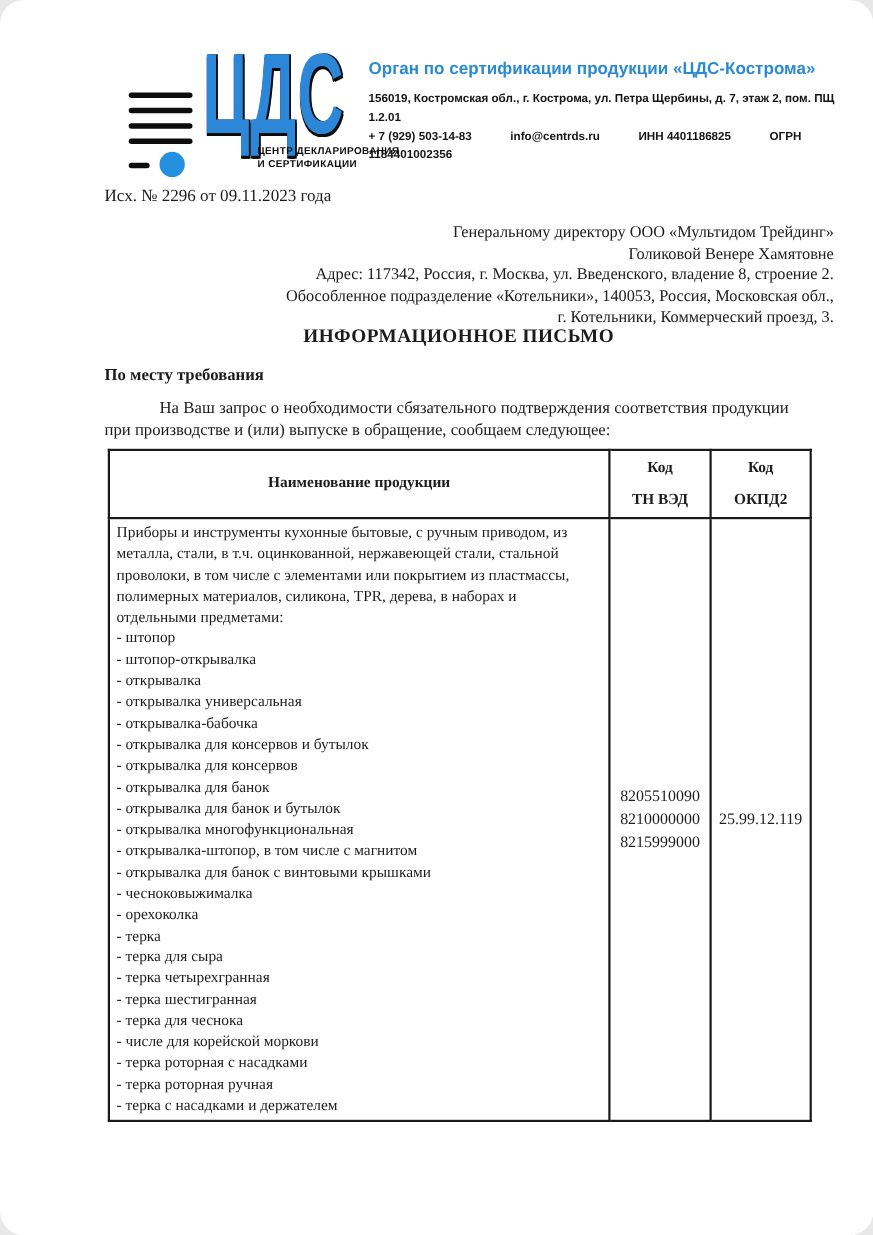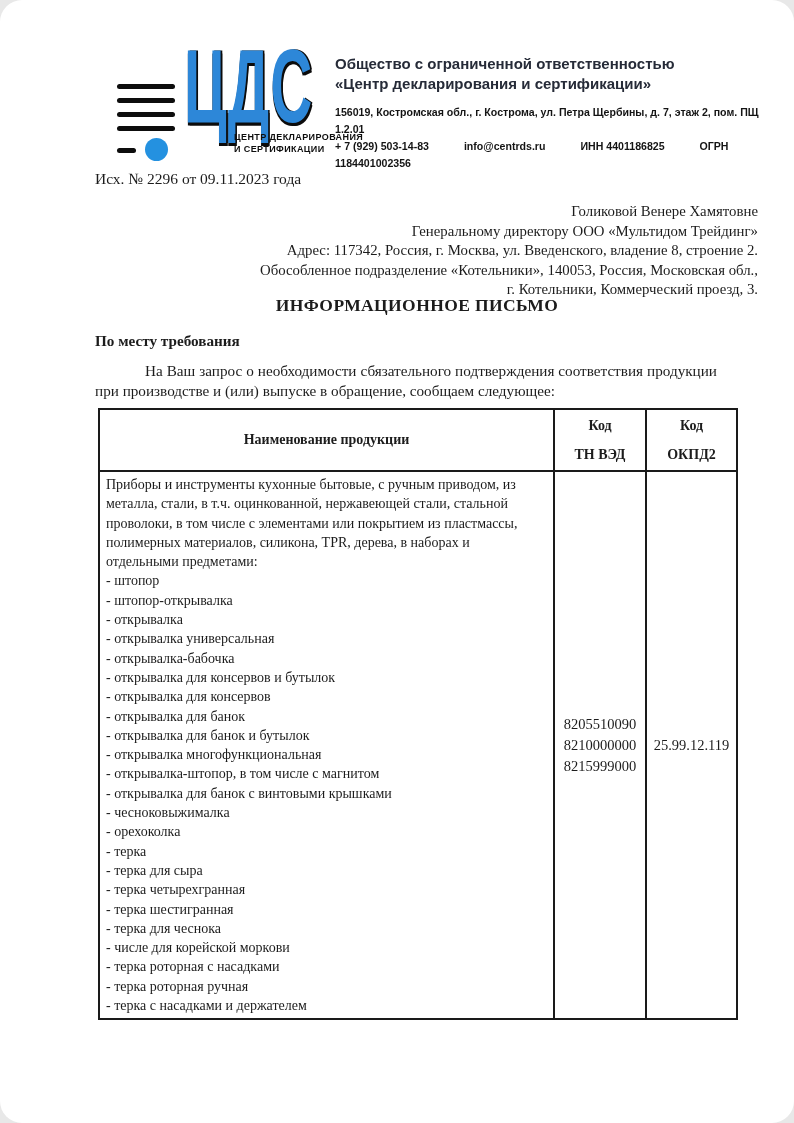--- a/index.html
+++ b/index.html
@@ -110,40 +110,37 @@
       </div>
     </div>
     <div class="logo-acronym">ЦДС</div>
     <div class="logo-caption">
       <div>ЦЕНТР ДЕКЛАРИРОВАНИЯ</div>
       <div>И СЕРТИФИКАЦИИ</div>
     </div>
   </div>
 
   <div class="org-header">
-    <div class="company-lines">
-      <div>Общество с ограниченной ответственностью</div>
-      <div>«Центр декларирования и сертификации»</div>
-    </div>
+    <div class="org-line">Орган по сертификации продукции «ЦДС-Кострома»</div>
     <div class="contact-small">
       <div>156019, Костромская обл., г. Кострома, ул. Петра Щербины, д. 7, этаж 2, пом. ПЩ 1.2.01</div>
       <div class="contact-row">
         <span>+ 7 (929) 503-14-83</span>
         <span>info@centrds.ru</span>
         <span>ИНН 4401186825</span>
         <span>ОГРН 1184401002356</span>
       </div>
     </div>
   </div>
 
   <div class="ref-line">Исх. № 2296 от 09.11.2023 года</div>
 
   <div class="addressee">
+      <div>Генеральному директору ООО «Мультидом Трейдинг»</div>
       <div>Голиковой Венере Хамятовне</div>
-      <div>Генеральному директору ООО «Мультидом Трейдинг»</div>
       <div>Адрес: 117342, Россия, г. Москва, ул. Введенского, владение 8, строение 2.</div>
       <div>Обособленное подразделение «Котельники», 140053, Россия, Московская обл.,</div>
       <div>г. Котельники, Коммерческий проезд, 3.</div>
     </div>
 
   <div class="doc-title">ИНФОРМАЦИОННОЕ ПИСЬМО</div>
   <div class="subject">По месту требования</div>
   <div class="body-para">На Ваш запрос о необходимости сбязательного подтверждения соответствия продукции при производстве и (или) выпуске в обращение, сообщаем следующее:</div>
 
   <table class="products-table">

